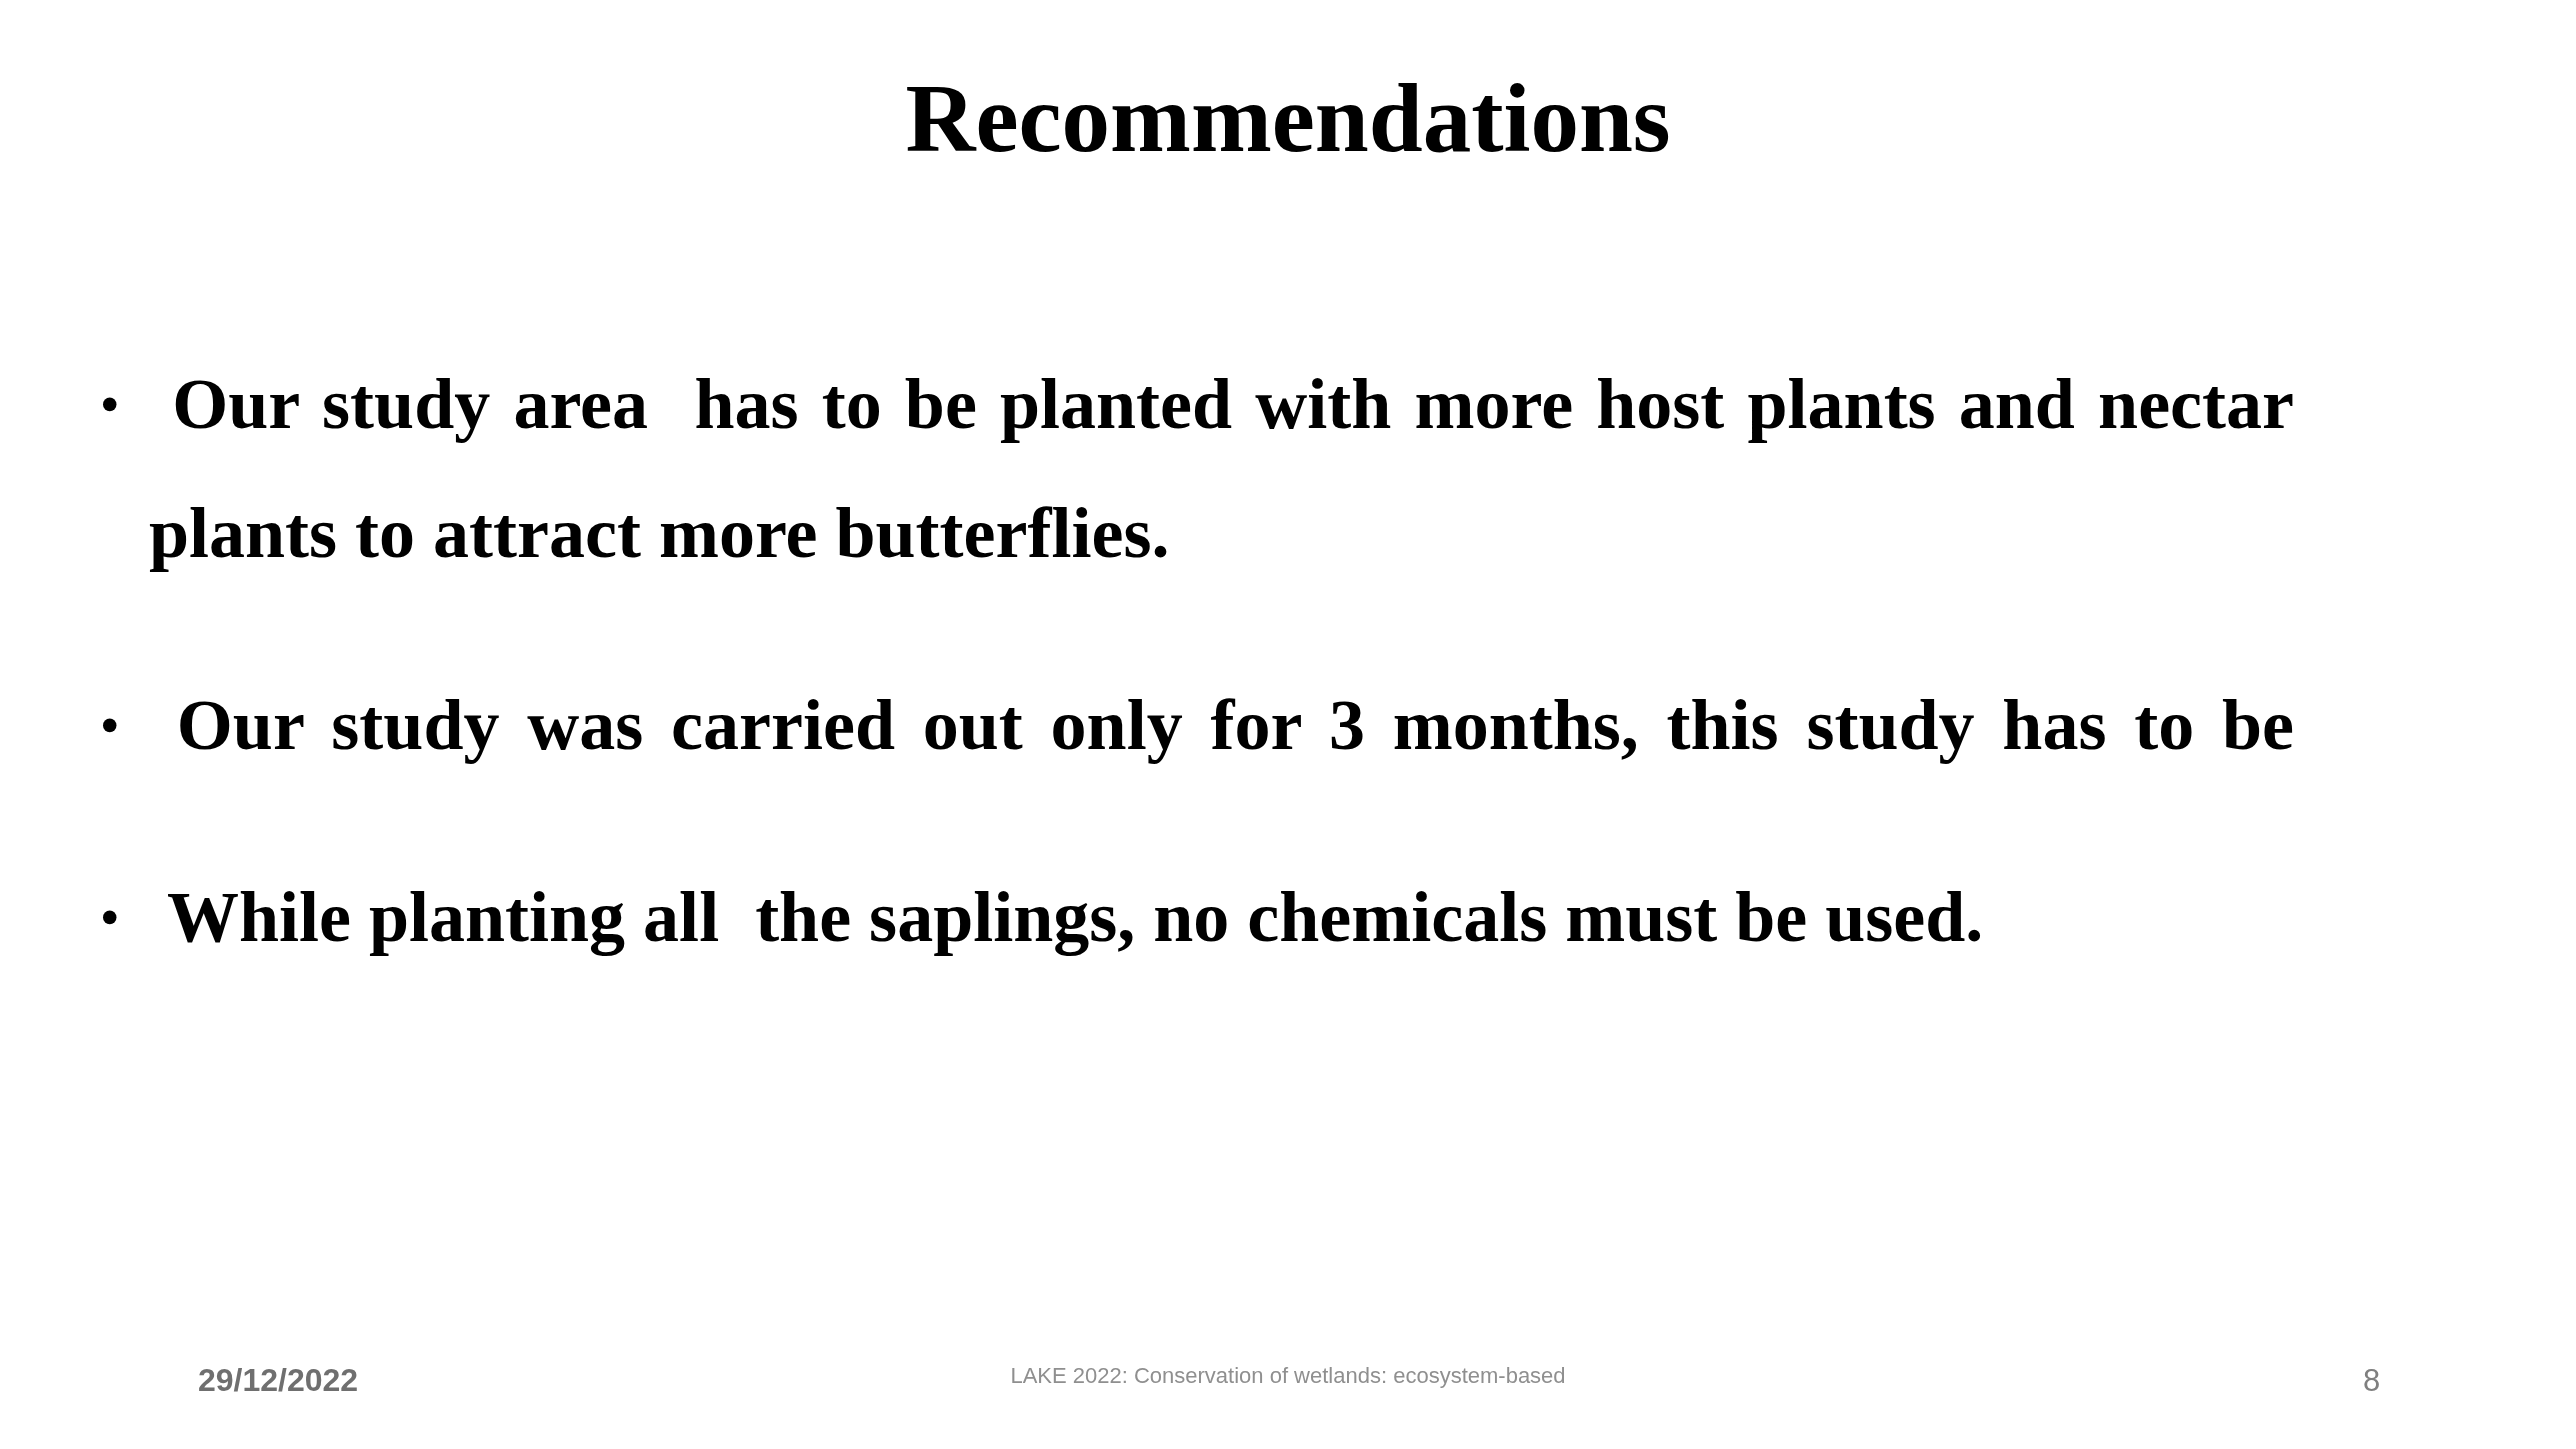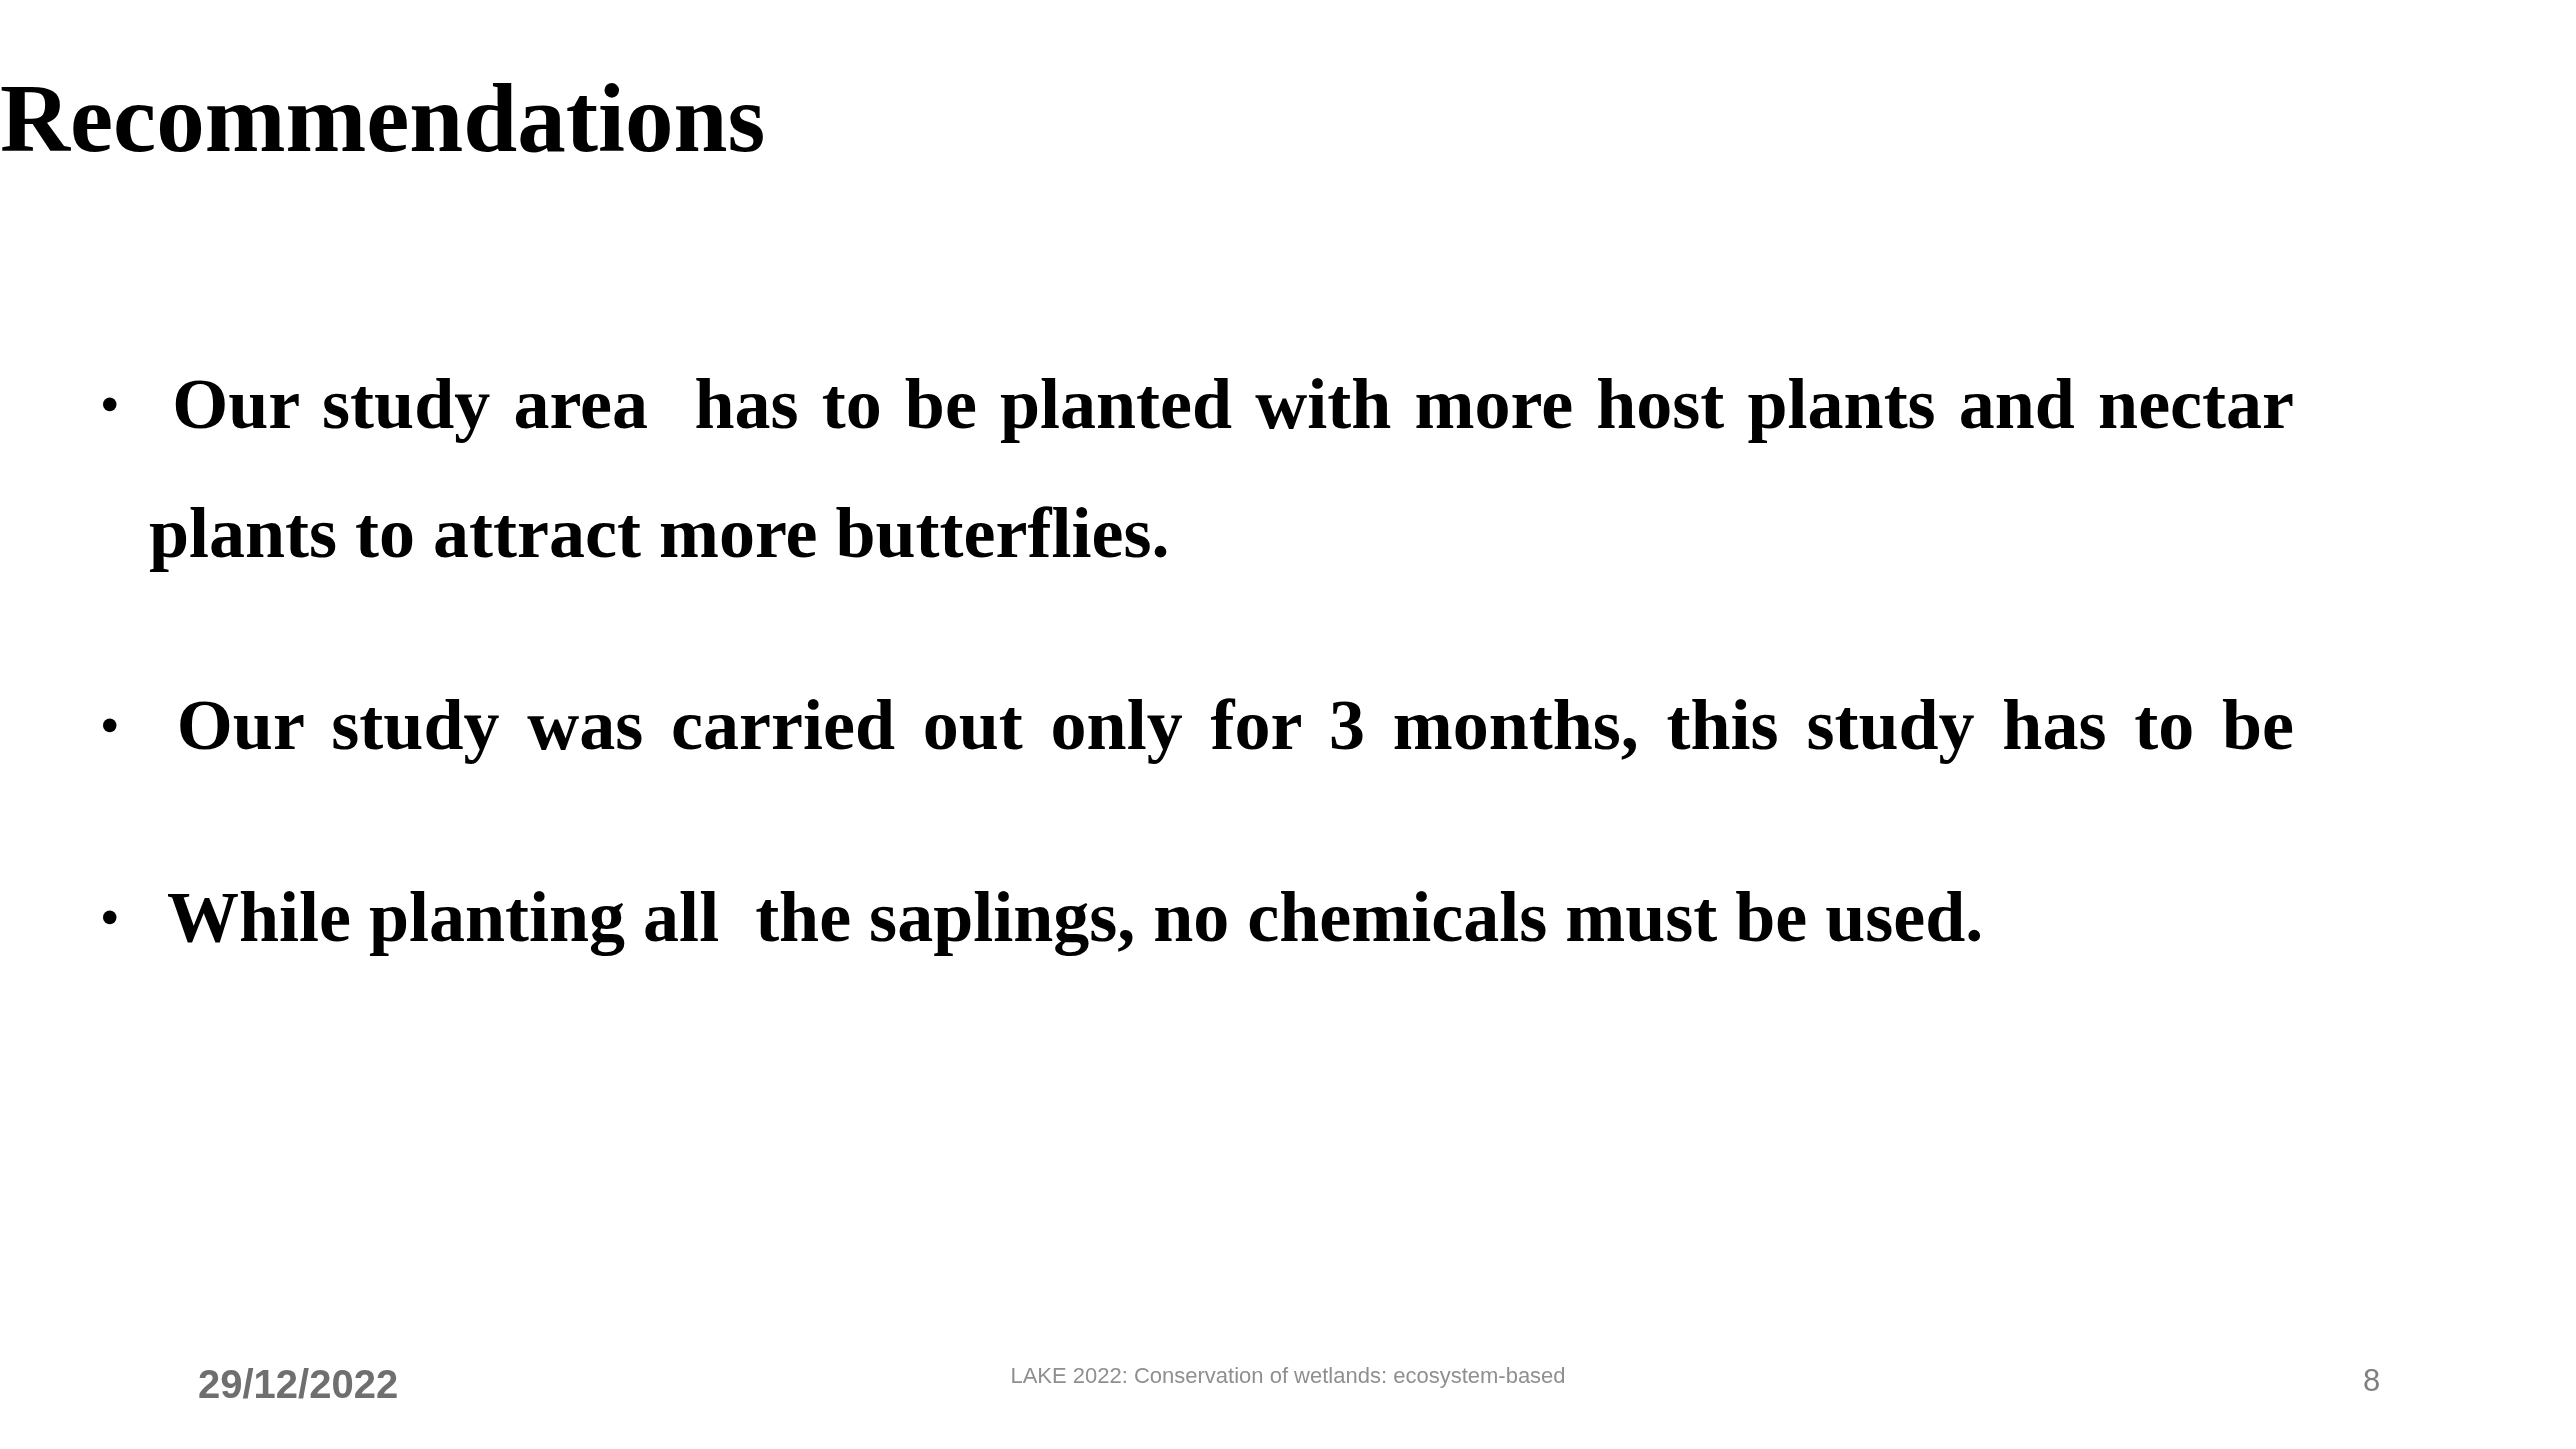--- a/index.html
+++ b/index.html
@@ -13,20 +13,21 @@
     width: 2576px;
     height: 1449px;
     background: #ffffff;
     font-family: "Liberation Serif", "DejaVu Serif", serif;
   }
   .title {
     position: absolute;
     top: 61px;
     left: 0;
     width: 100%;
+    text-align: center;
     font-family: "Liberation Serif", "DejaVu Serif", serif;
     font-weight: bold;
     font-size: 97px;
     line-height: 1.2;
     color: #000000;
     margin: 0;
   }
   .content {
     position: absolute;
     top: 322px;
@@ -58,21 +59,21 @@
   .line.just {
     text-align: justify;
     text-align-last: justify;
   }
   .footer-date {
     position: absolute;
     left: 198px;
     top: 1364px;
     font-family: "Liberation Sans", "DejaVu Sans", sans-serif;
     font-weight: bold;
-    font-size: 40px;
+    font-size: 32px;
     line-height: 1;
     color: #6f6f6f;
   }
   .footer-center {
     position: absolute;
     left: 50%;
     transform: translateX(-50%);
     top: 1356px;
     width: 966px;
     text-align: center;

